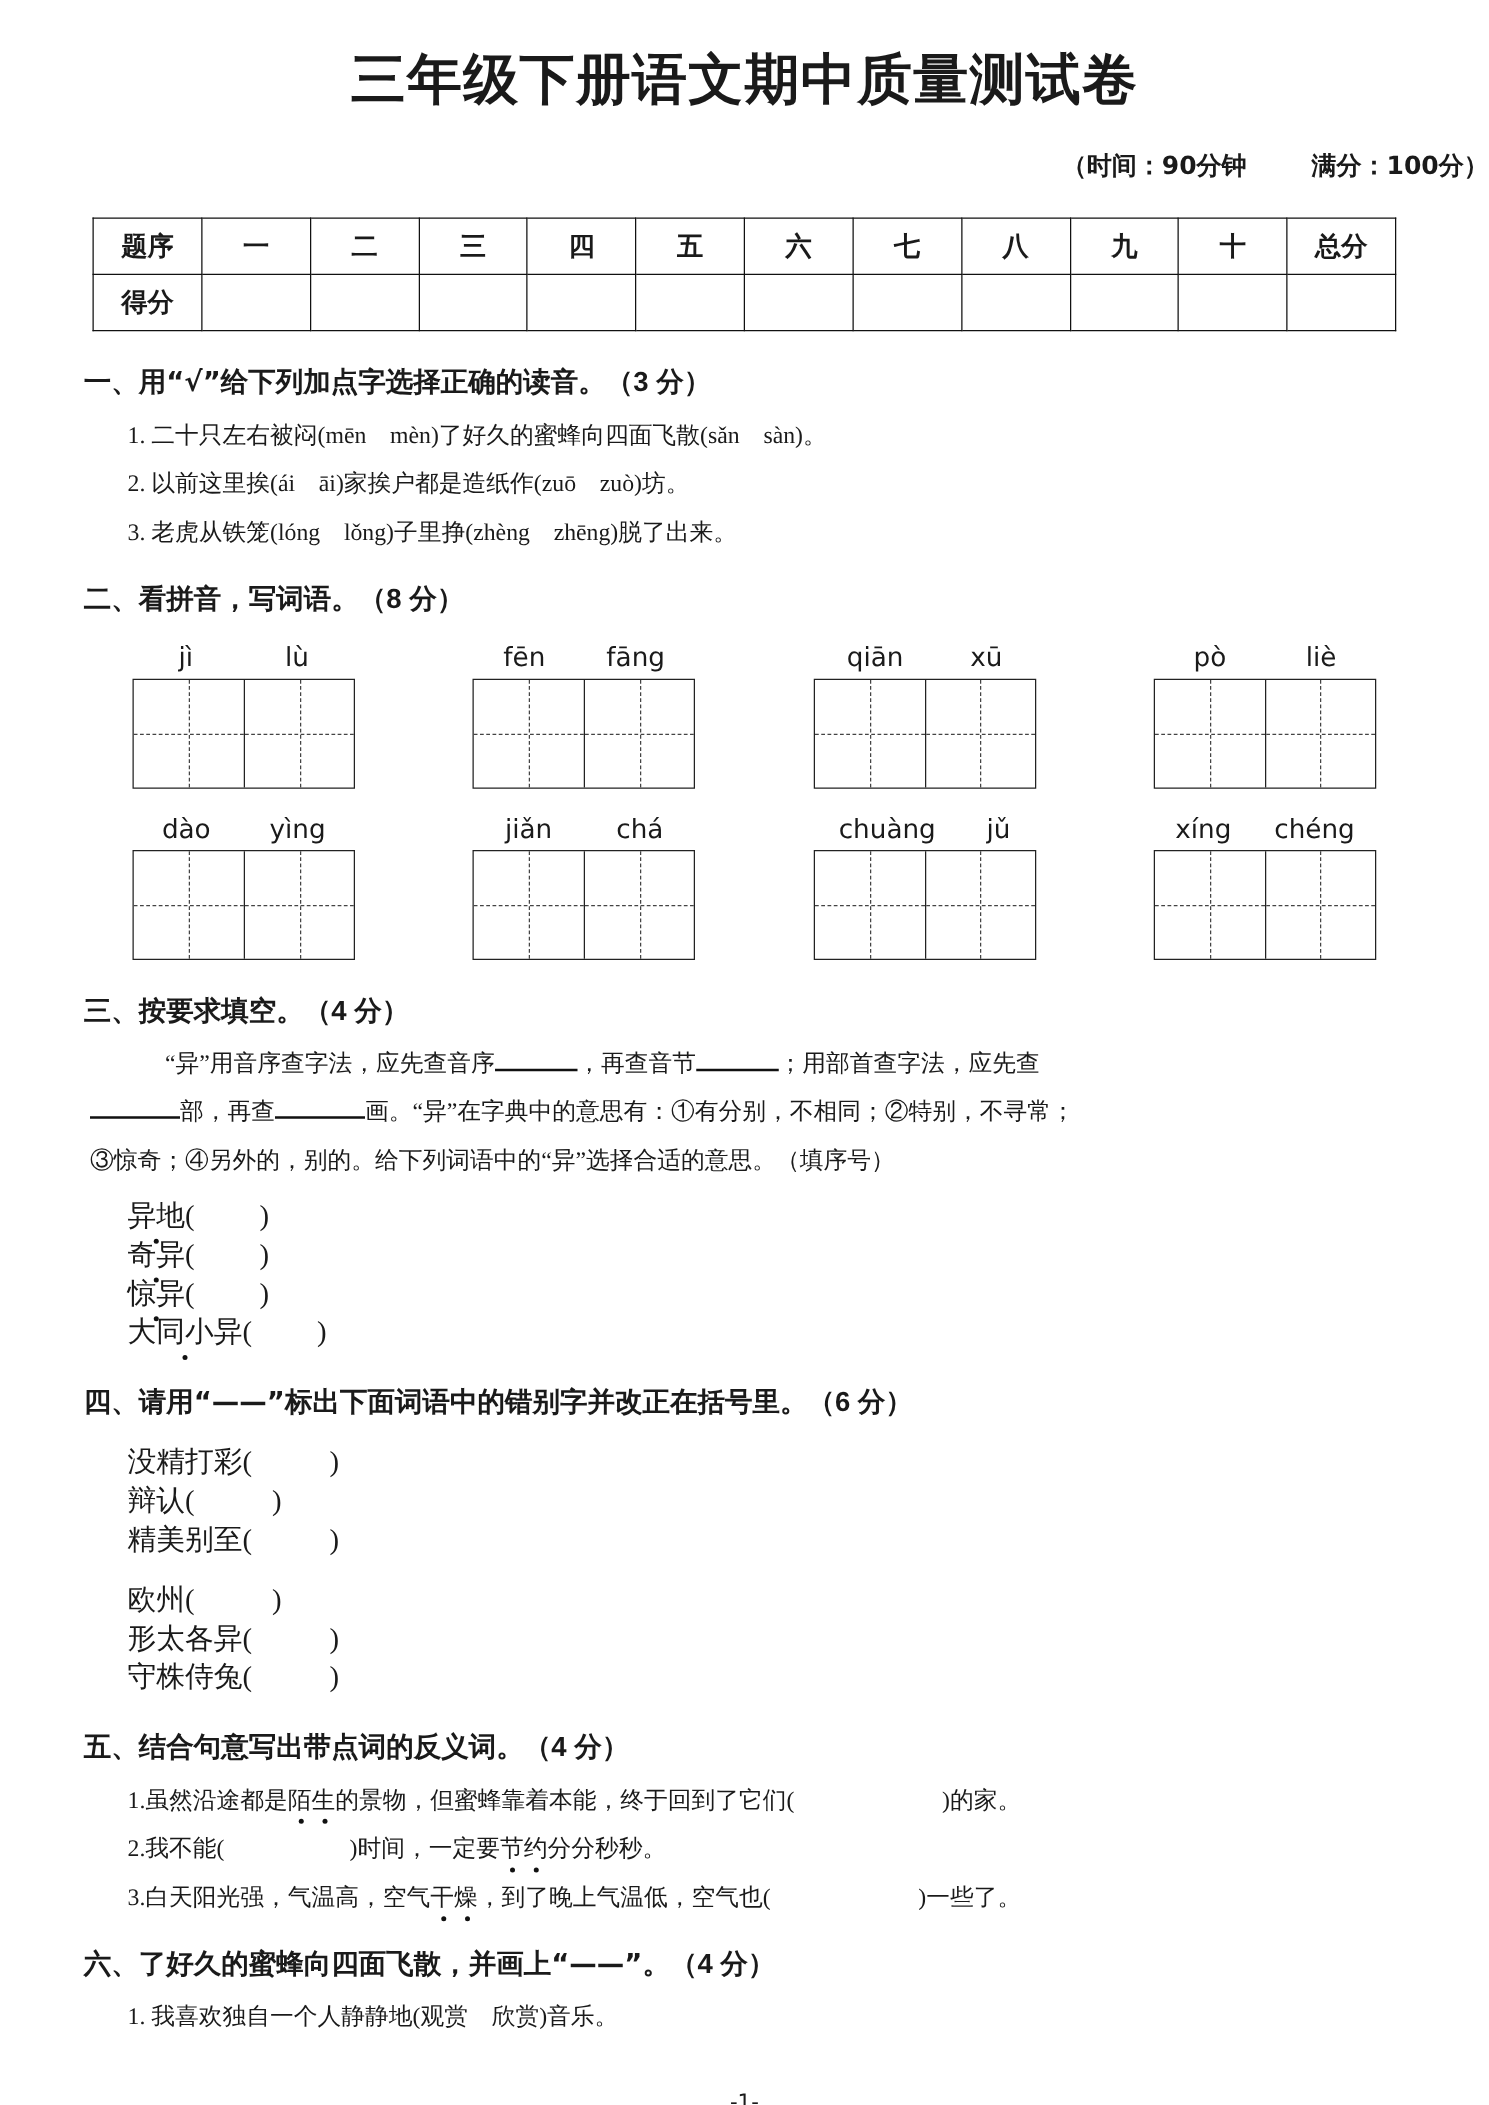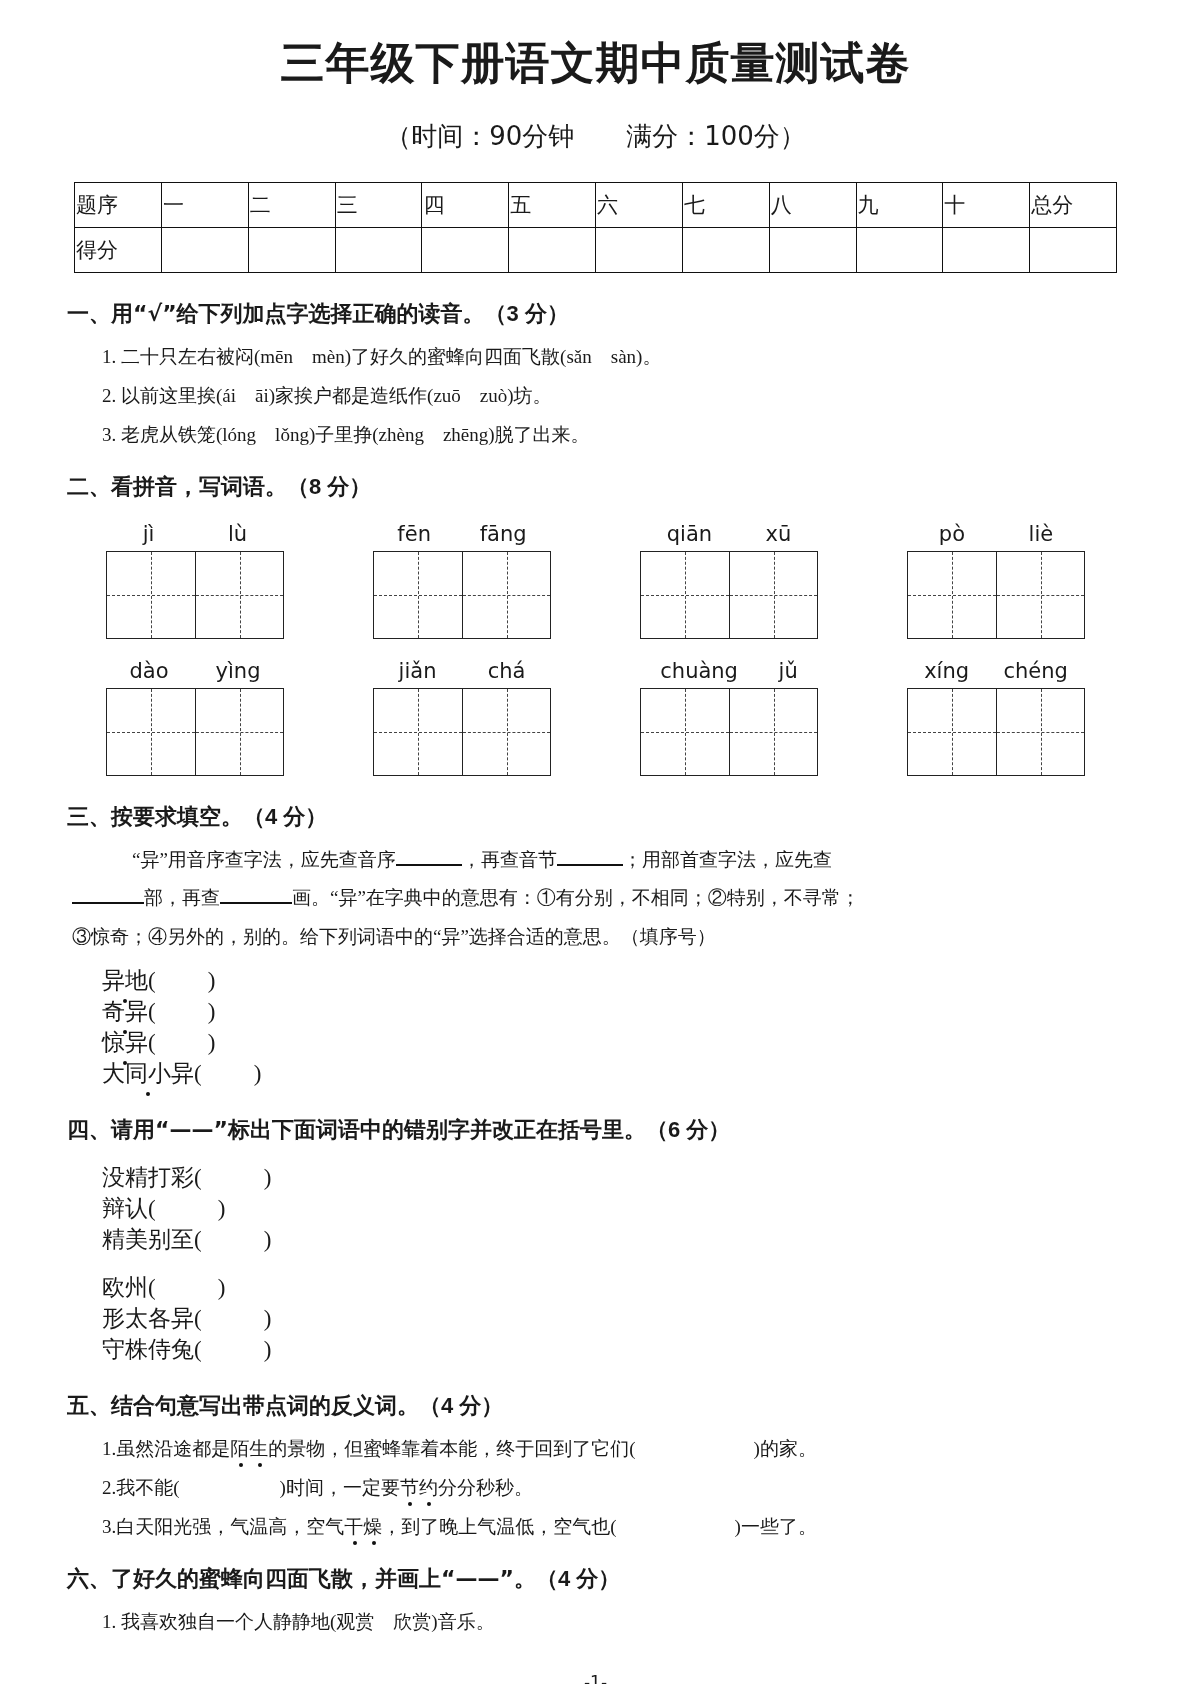--- a/index.html
+++ b/index.html
@@ -26,45 +26,45 @@
   
   .title {
     text-align: center;
     font-size: 44px;
     font-weight: bold;
     letter-spacing: 1px;
     margin: 34px 0 0 0;
     font-family: "DejaVu Sans", "Liberation Sans", sans-serif;
   }
   .subtitle {
-    text-align: center;
-    font-size: 26px;
-    font-weight: normal;
+    text-align: right;
+    font-size: 20px;
+    font-weight: bold;
     margin: 26px 0 0 0;
     font-family: "DejaVu Sans", "Liberation Sans", sans-serif;
   }
   .subtitle .gap { display: inline-block; width: 52px; }
 
   
   .score-table-wrap {
     margin: 28px auto 0 auto;
     width: 1043px;
   }
   table.score-table {
     border-collapse: collapse;
     width: 100%;
     table-layout: fixed;
   }
   table.score-table td {
     border: 1.5px solid #111;
     height: 42px;
-    text-align: left;
+    text-align: center;
     vertical-align: middle;
     font-size: 21px;
-    font-weight: normal;
+    font-weight: bold;
     font-family: "DejaVu Sans", "Liberation Sans", sans-serif;
   }
   table.score-table td.label-cell { width: 84px; }
 
   
   .content { margin: 0 72px 0 72px; }
 
   .sec-head {
     font-size: 22px;
     font-weight: bold;
@@ -115,21 +115,21 @@
     border-radius: 50%;
     background: #111;
   }
   .dotted2::before { left: 22%; }
   .dotted2::after  { left: 72%; }
 
   
   .grid-row {
     display: flex;
     justify-content: space-between;
-    margin: 18px 34px 0 34px;
+    margin: 18px 18px 0 34px;
   }
   .grid-block { width: 178px; }
   .grid-pinyin {
     display: flex;
     justify-content: space-around;
     font-family: "DejaVu Sans", sans-serif;
     font-size: 21px;
     margin-bottom: 5px;
     height: 26px;
     align-items: flex-end;

